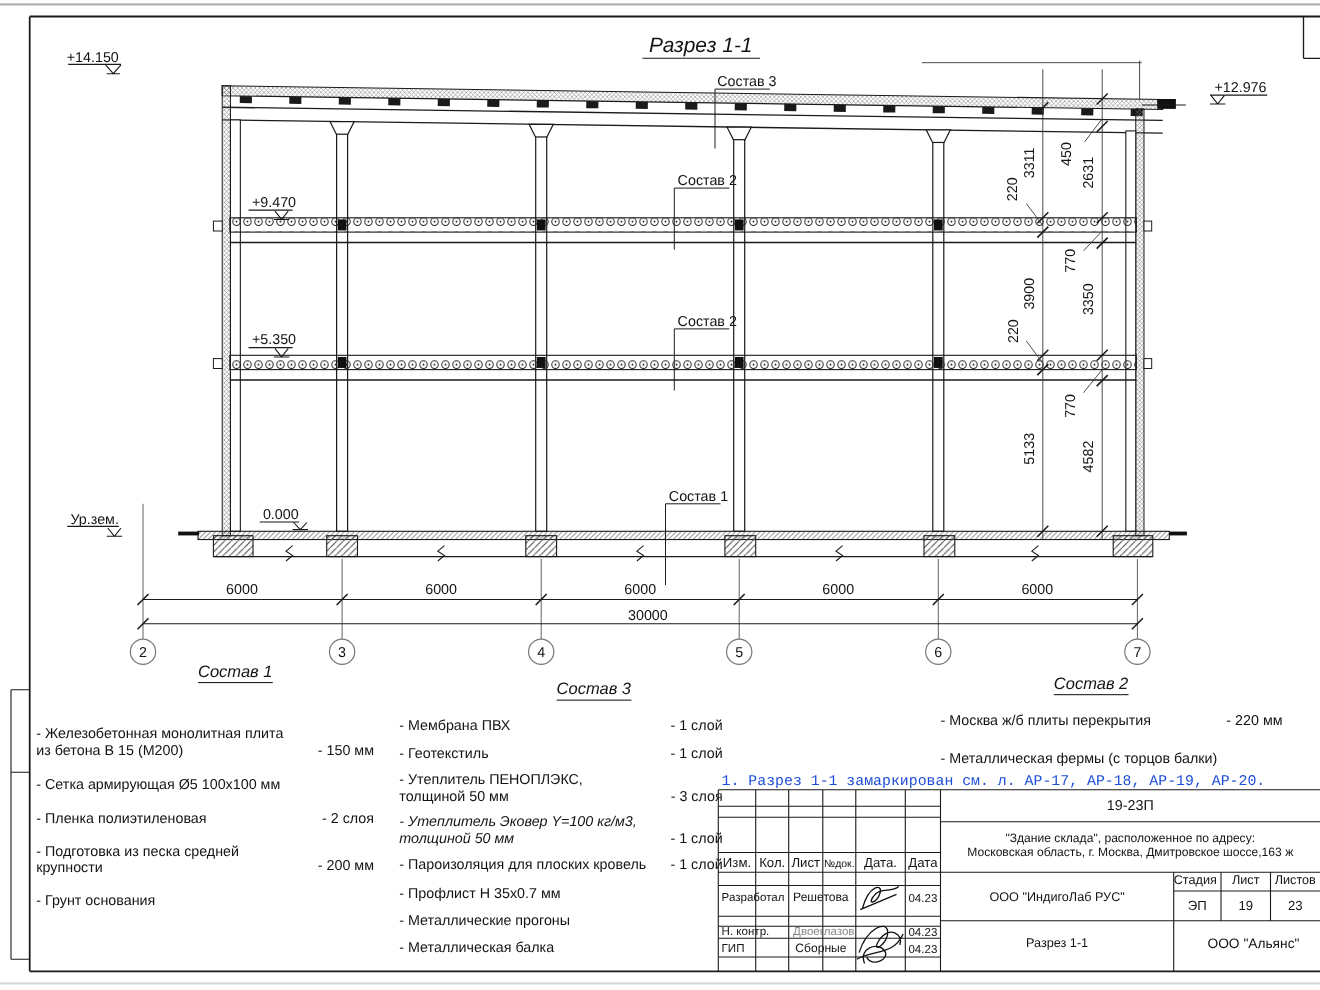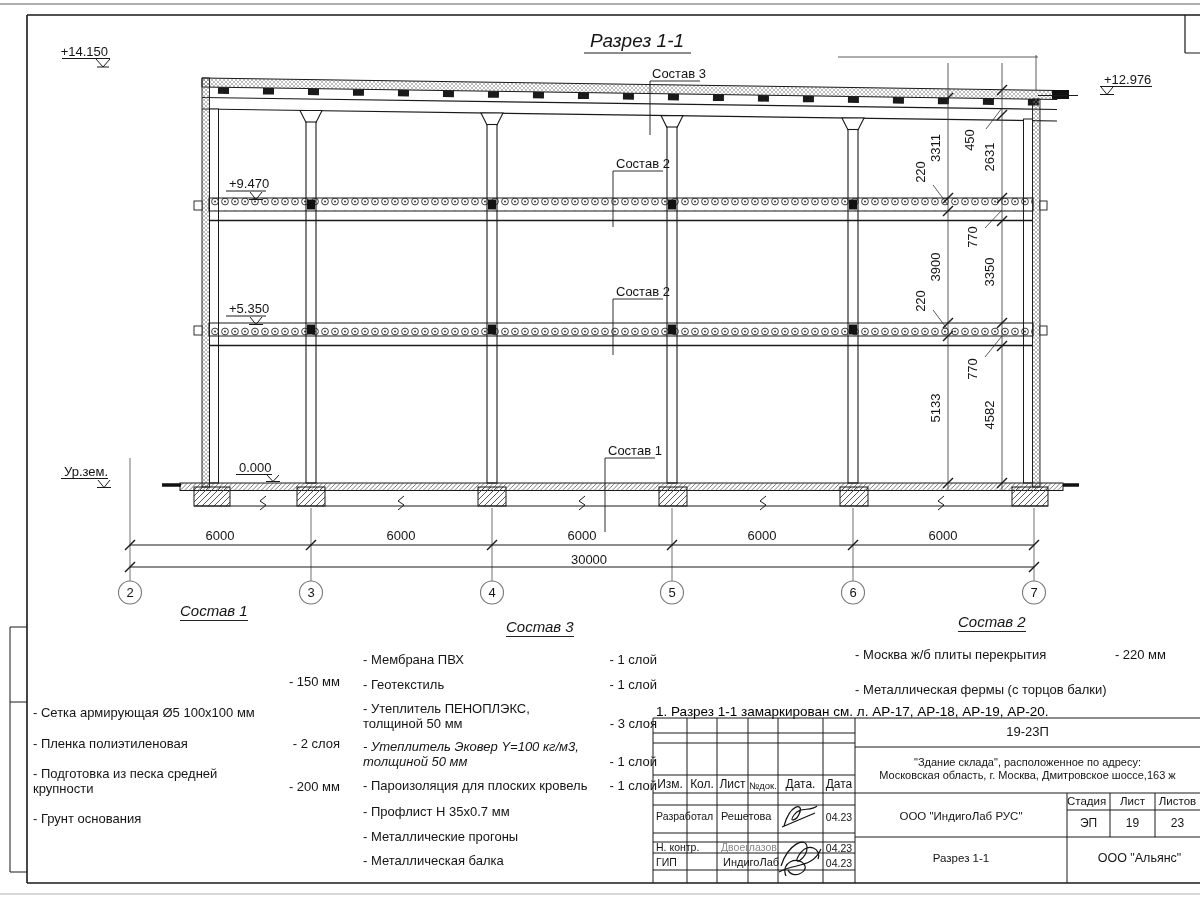--- a/index.html
+++ b/index.html
@@ -6,21 +6,21 @@
   #page{position:relative;width:1200px;height:900px;background:#fff;overflow:hidden;
         font-family:"Liberation Sans",sans-serif;color:#1a1a1a;}
   svg{position:absolute;left:0;top:0;}
   .lg{position:absolute;font-size:13px;line-height:15px;white-space:pre-line;color:#141414;}
   .lgv{position:absolute;font-size:13px;line-height:15px;text-align:right;color:#141414;}
   .hd{position:absolute;font-size:15px;font-style:italic;border-bottom:1px solid #222;
       padding-bottom:1px;color:#141414;}
   .tb{position:absolute;font-size:11px;color:#141414;white-space:pre-line;}
   .tbc{text-align:center;}
   .dimtxt{font-size:13px;fill:#141414;}
-  .note{position:absolute;font-size:13.5px;color:#000000;}
+  .note{position:absolute;font-size:13.5px;color:#1d4ed8;font-family:Liberation Mono, monospace;}
 </style>
 </head>
 <body>
 
 <div id="page">
 
 <svg width="1200" height="900" viewBox="0 0 1200 900">
   <defs>
     <pattern id="pWall" width="4" height="4" patternUnits="userSpaceOnUse">
       <path d="M0,4 L4,0 M0,0 L4,4" stroke="#777" stroke-width="0.5"></path>
@@ -256,20 +256,22 @@
   </g>
 
   <g stroke="#111" stroke-width="1.2" fill="none">
     <path d="M784,826 C790,804 803,803 800,812 C797,821 788,823 794,815 C800,806 810,812 817,806 M782,827 L815,813"></path>
     <path d="M781,866 C788,844 806,836 807,847 C808,858 791,868 799,855 C808,841 822,849 818,859 M779,872 C794,863 812,869 821,849"></path>
     <path d="M786,876 C780,862 798,856 804,864 C810,872 792,880 788,870"></path>
   </g>
 </svg>
 
 <div class="hd" style="left:180px;top:602px;">Состав 1</div>
+<div class="lg" style="left:33px;top:659px;">- Железобетонная  монолитная плита
+из бетона В 15 (М200)</div>
 <div class="lgv" style="left:265px;top:674px;width:75px;">- 150 мм</div>
 <div class="lg" style="left:33px;top:705px;">- Сетка армирующая Ø5 100х100 мм</div>
 <div class="lg" style="left:33px;top:736px;">- Пленка полиэтиленовая</div>
 <div class="lgv" style="left:265px;top:736px;width:75px;">-  2 слоя</div>
 <div class="lg" style="left:33px;top:766px;">- Подготовка из песка средней
 крупности</div>
 <div class="lgv" style="left:265px;top:779px;width:75px;">- 200 мм</div>
 <div class="lg" style="left:33px;top:811px;">- Грунт основания</div>
 
 <div class="hd" style="left:506px;top:618px;">Состав 3</div>
@@ -305,21 +307,21 @@
 
 <div class="tb" style="left:656px;top:810px;font-size:10.5px;">Разработал</div>
 <div class="tb" style="left:721px;top:810px;">Решетова</div>
 <div class="tb tbc" style="left:823px;top:811px;width:32px;font-size:10.5px;">04.23</div>
 
 <div class="tb" style="left:656px;top:841px;font-size:10.5px;">Н. контр.</div>
 <div class="tb" style="left:721px;top:841px;font-size:10.5px;color:#888;">Двоеглазов</div>
 <div class="tb tbc" style="left:823px;top:842px;width:32px;font-size:10.5px;">04.23</div>
 
 <div class="tb" style="left:656px;top:856px;font-size:10.5px;">ГИП</div>
-<div class="tb" style="left:723px;top:856px;">ИндигоЛаб</div>
+<div class="tb" style="left:723px;top:856px;">Сборные</div>
 <div class="tb tbc" style="left:823px;top:857px;width:32px;font-size:10.5px;">04.23</div>
 
 <div class="tb tbc" style="left:855px;top:724px;width:345px;font-size:13px;">19-23П</div>
 <div class="tb tbc" style="left:860px;top:756px;width:335px;font-size:11px;line-height:12.5px;">"Здание склада", расположенное по адресу:
 Московская область, г. Москва, Дмитровское шоссе,163 ж</div>
 <div class="tb tbc" style="left:855px;top:810px;width:212px;font-size:11.5px;">ООО "ИндигоЛаб РУС"</div>
 <div class="tb tbc" style="left:1067px;top:795px;width:30px;font-size:11.5px;">Стадия</div>
 <div class="tb tbc" style="left:1110px;top:795px;width:45px;font-size:11.5px;">Лист</div>
 <div class="tb tbc" style="left:1155px;top:795px;width:45px;font-size:11.5px;">Листов</div>
 <div class="tb tbc" style="left:1067px;top:816px;width:43px;font-size:12px;">ЭП</div>

